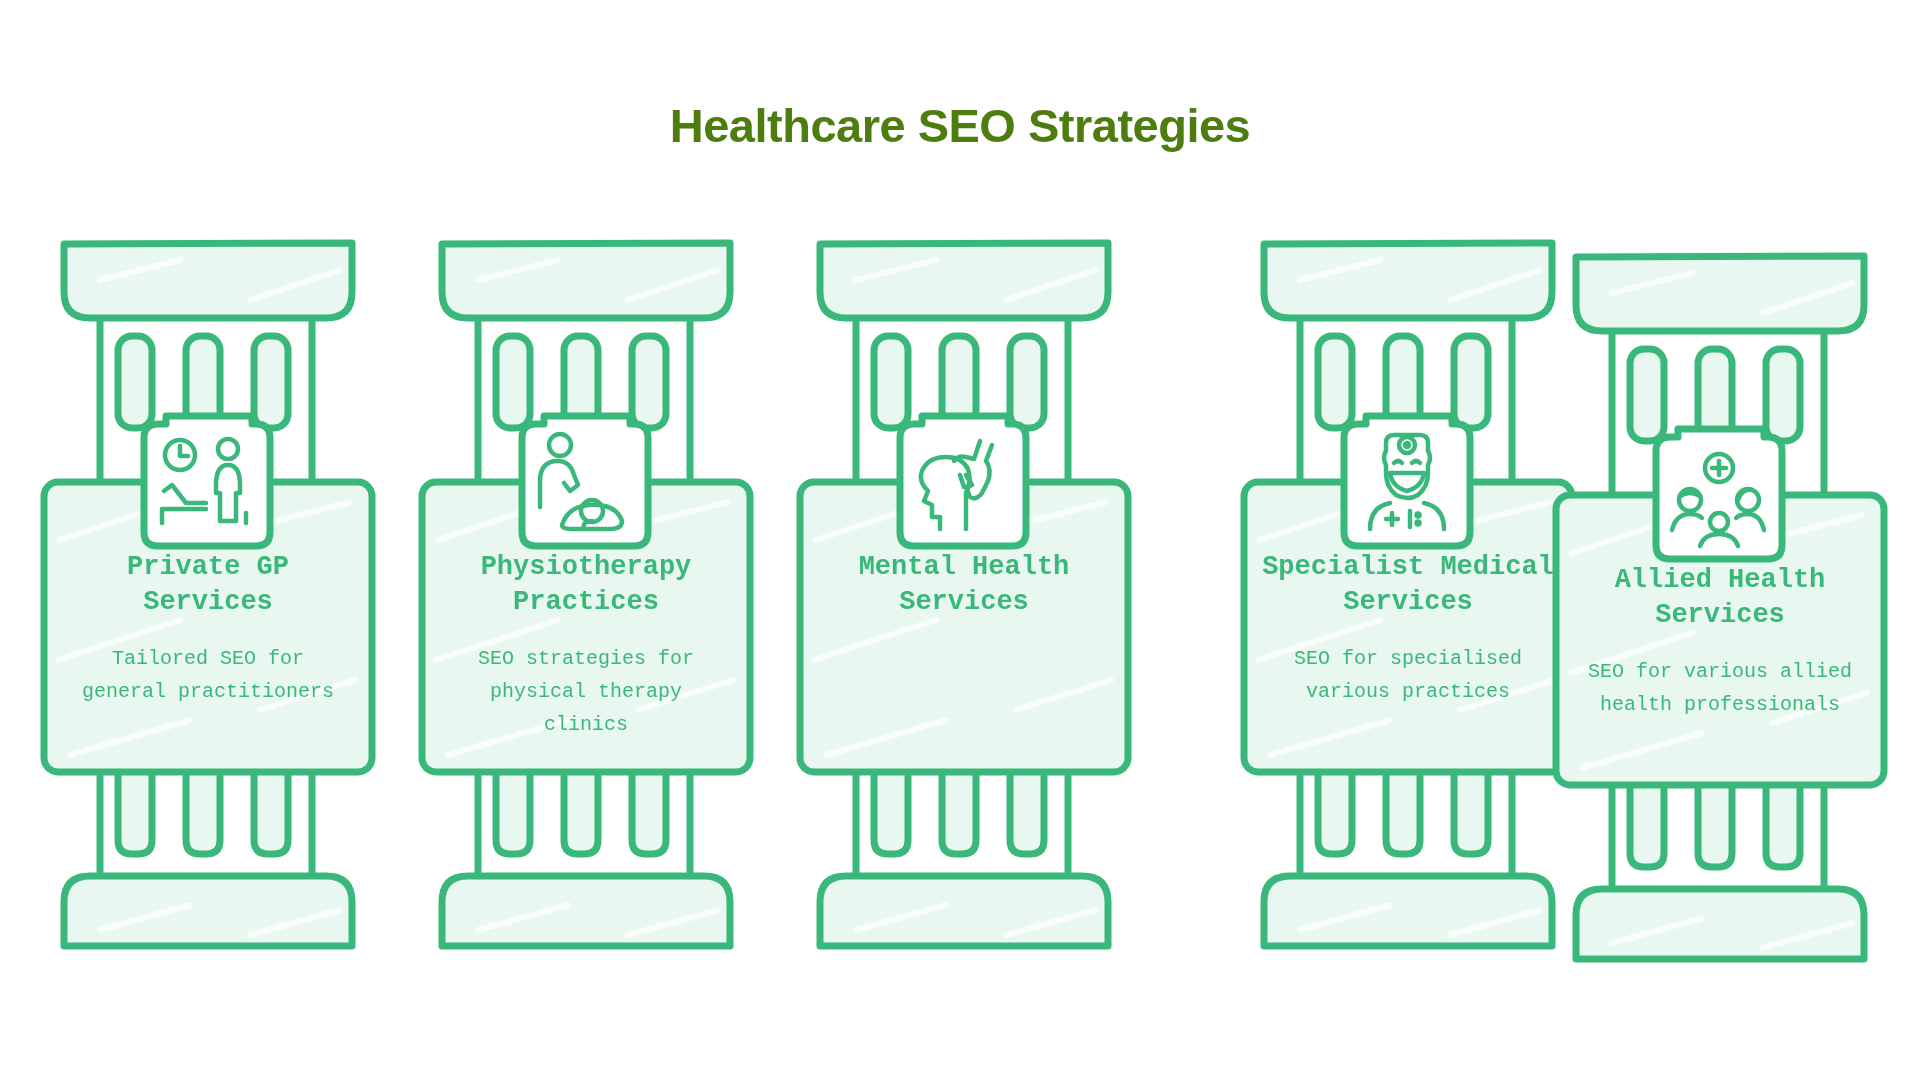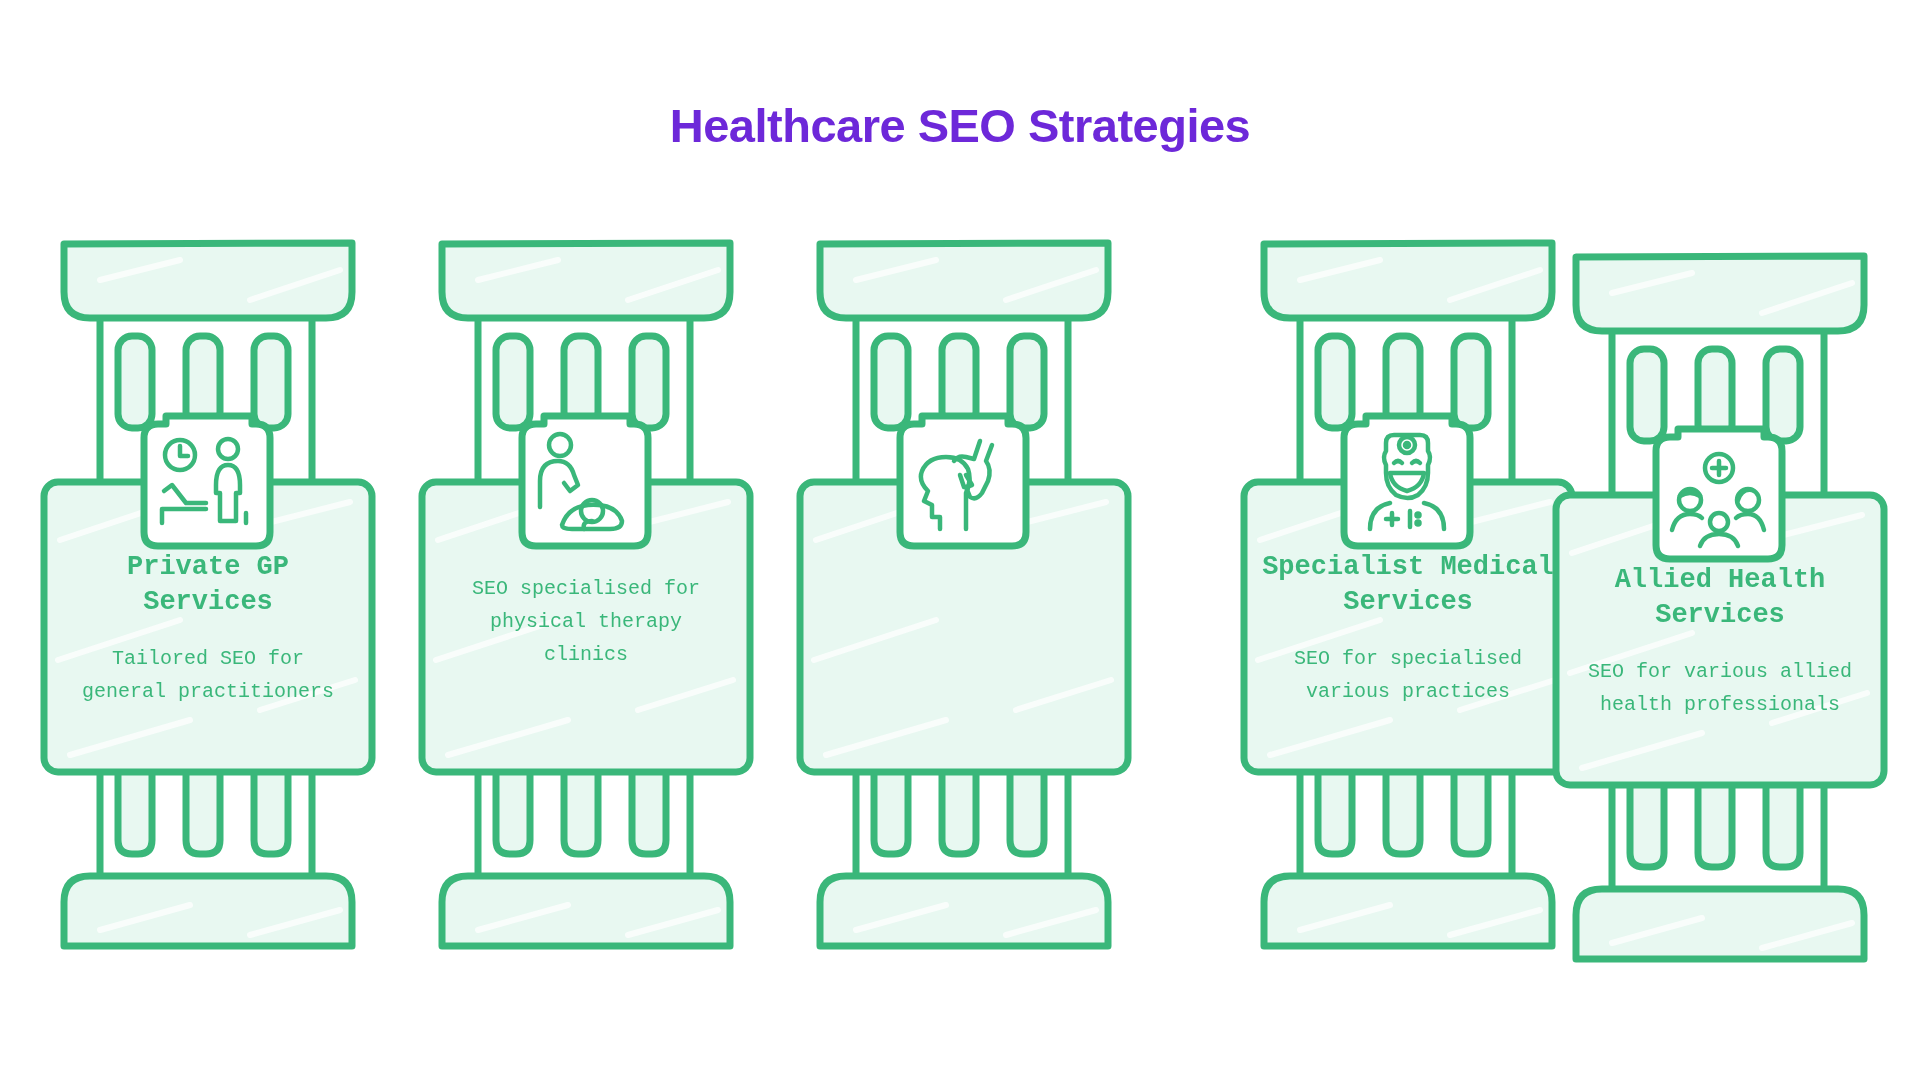--- a/index.html
+++ b/index.html
@@ -15,21 +15,21 @@
       font-family: "Liberation Sans", "DejaVu Sans", sans-serif;
     }
     .page-title {
       position: absolute;
       left: 0;
       top: 98px;
       width: 1920px;
       text-align: center;
       font-size: 47px;
       font-weight: bold;
-      color: #6d28d9;
+      color: #4d7c0f;
       letter-spacing: -0.5px;
     }
     .pillar {
       position: absolute;
       top: 240px;
       width: 336px;
       height: 710px;
     }
     .pillar svg.frame {
       position: absolute;
@@ -145,37 +145,39 @@
   <div class="icon-box">
     <svg viewBox="0 0 125 120" fill="none" stroke="#3ab77a" stroke-width="4.5" stroke-linecap="round" stroke-linejoin="round">
       <circle cx="38" cy="20" r="11"></circle>
       <path d="M18 82 V56 Q18 36 36 36 Q48 36 52 50 L56 60 L48 66 L42 58"></path>
       <path d="M40 100 Q46 82 66 80 Q94 78 100 96 Q100 104 88 104 H50 Q40 104 40 100 Z"></path>
       <circle cx="70" cy="86" r="11"></circle>
       <path d="M62 104 Q60 96 70 96"></path>
     </svg>
   </div>
   <div class="card-text">
-    <div class="card-desc">SEO specialised for physical therapy clinics</div>
+    <div class="card-title">Physiotherapy Practices</div>
+    <div class="card-desc">SEO strategies for physical therapy clinics</div>
   </div>
 </div>
 
 <div class="pillar" style="left:796px;">
   <svg class="frame" viewBox="0 0 336 710">
       <use href="#pillar-frame"></use>
     </svg>
   <div class="icon-box">
     <svg viewBox="0 0 125 120" fill="none" stroke="#3ab77a" stroke-width="4.5" stroke-linecap="round" stroke-linejoin="round">
       <path d="M40 104 V92 H32 V80 L24 76 L28 66 Q18 56 22 46 Q28 32 46 32 Q62 32 68 44 Q72 56 66 68 V104"></path>
       <path d="M54 36 Q58 30 66 32 L74 34 L80 16"></path>
       <path d="M92 20 L86 36 Q92 44 88 56 L82 68 Q76 76 70 72 L66 62 L72 60 L66 50"></path>
       <path d="M60 50 L64 62"></path>
     </svg>
   </div>
   <div class="card-text">
+    <div class="card-title">Mental Health Services</div>
   </div>
 </div>
 
 <div class="pillar" style="left:1240px;">
   <svg class="frame" viewBox="0 0 336 710">
       <use href="#pillar-frame"></use>
     </svg>
   <div class="icon-box">
     <svg viewBox="0 0 125 120" fill="none" stroke="#3ab77a" stroke-width="4.5" stroke-linecap="round" stroke-linejoin="round">
       <path d="M42 18 Q42 10 50 10 H76 Q84 10 84 18 V26 Q88 32 84 40 V48 Q84 62 74 70 Q64 76 52 70 Q42 62 42 48 V40 Q38 32 42 26 Z"></path>

